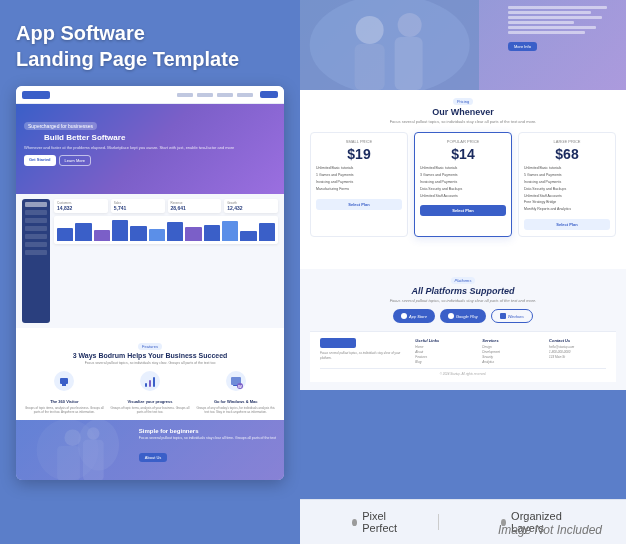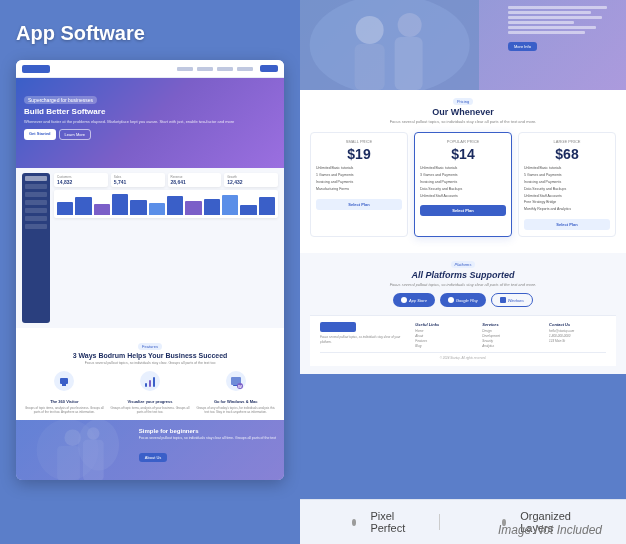--- a/index.html
+++ b/index.html
@@ -99,20 +99,21 @@
       border-radius: 6px;
       display: inline-block;
       margin-bottom: 3px;
     }
     .hero-title {
       color: #ffffff;
       font-size: 8px;
       font-weight: 700;
       line-height: 1.3;
       margin-bottom: 2px;
+      margin-left: 20px;
     }
     .hero-subtitle {
       color: rgba(255,255,255,0.8);
       font-size: 4px;
       line-height: 1.4;
       margin-bottom: 4px;
     }
     .hero-buttons {
       display: flex;
       gap: 3px;
@@ -360,21 +361,21 @@
     .pricing-section .section-title {
       font-size: 9px;
     }
     .pricing-section .section-subtitle {
       font-size: 4px;
       margin-bottom: 8px;
     }
     .pricing-cards {
       display: flex;
       gap: 6px;
-      margin-bottom: 8px;
+      margin-bottom: 24px;
     }
     .pricing-card {
       flex: 1;
       border: 1px solid #e8ecf5;
       border-radius: 4px;
       padding: 6px 5px;
       text-align: center;
       position: relative;
     }
     .pricing-card.featured {
@@ -519,21 +520,21 @@
       gap: 30px;
       position: absolute;
       bottom: 0;
       left: 300px;
       right: 0;
       border-top: 1px solid #dde3f0;
     }
     .badge-item {
       display: flex;
       align-items: center;
-      gap: 14px;
+      gap: 5px;
       padding-left: 32px;
     }
     .badge-dot {
       width: 7px;
       height: 7px;
       border-radius: 50%;
     }
     .badge-label {
       font-size: 11px;
       color: #444;
@@ -558,20 +559,21 @@
 </head>
 <body>
 
 <div class="main-container">
 
   <div class="left-panel">
 
     <div class="title-area">
       <h1>
         <span>App Software</span><br>
+        <span>Landing Page Template</span>
       </h1>
     </div>
 
     <div class="preview-card">
 
       <div class="mini-nav">
         <div class="mini-nav-logo"></div>
         <div class="mini-nav-links">
           <div class="mini-nav-link"></div>
           <div class="mini-nav-link"></div>

